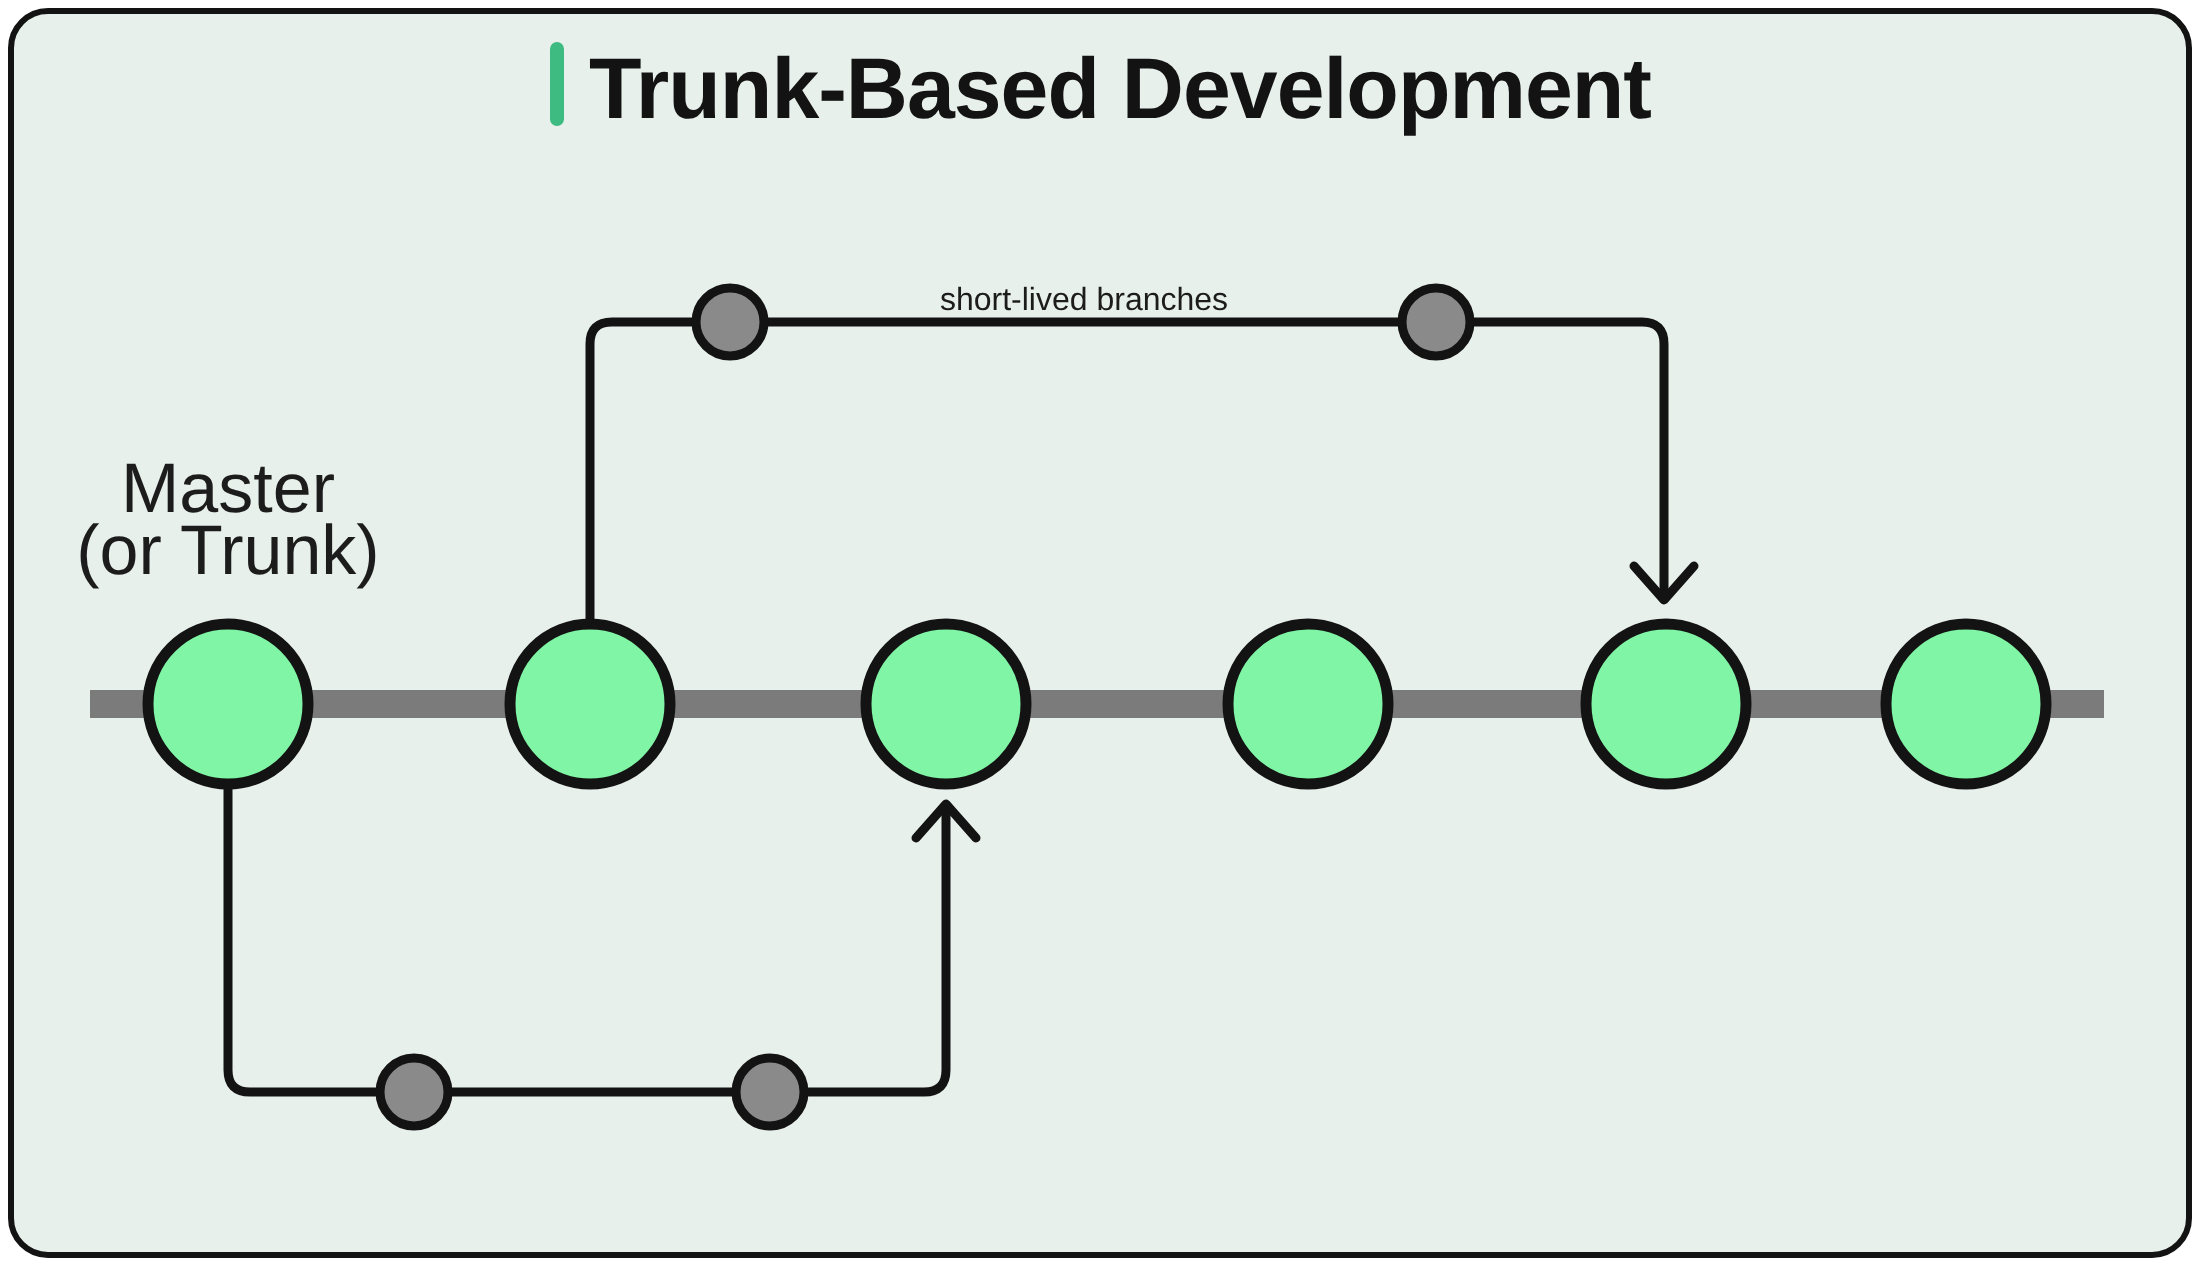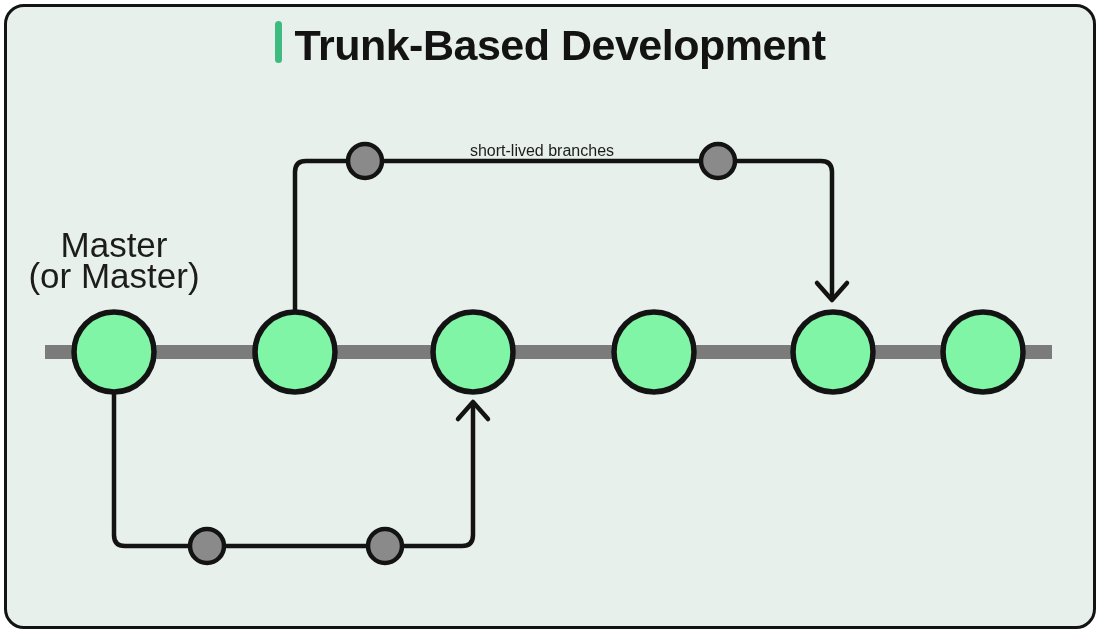--- a/index.html
+++ b/index.html
@@ -110,21 +110,21 @@
 
 <div class="header">
   <span class="accent-bar"></span>
   <span class="title">Trunk-Based Development</span>
 </div>
 
 <div class="label label-branches">short-lived branches</div>
 
 <div class="label label-master">
   <div>Master</div>
-  <div>(or Master)</div>
+  <div>(or Trunk)</div>
 </div>
 
 <svg class="diagram" viewBox="0 0 1100 633">
 
   <line class="trunk-line" x1="45" y1="352" x2="1052" y2="352"></line>
 
   <path class="branch-path" d="M 295 310 L 295 172 Q 295 161 306 161 L 821 161 Q 832 161 832 172 L 832 299"></path>
   <path class="arrowhead" d="M 817 283 L 832 300 L 847 283"></path>
 
   <path class="branch-path" d="M 114 394 L 114 535 Q 114 546 125 546 L 462 546 Q 473 546 473 535 L 473 403"></path>

